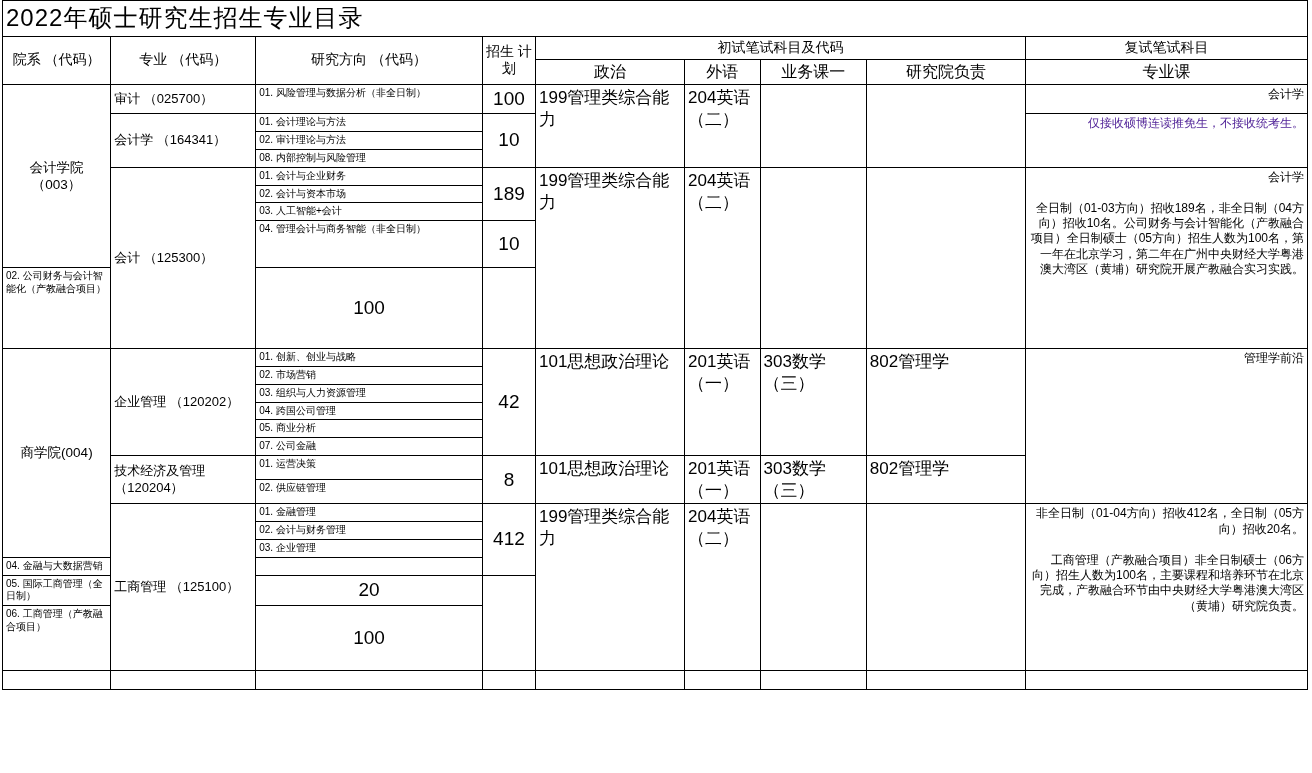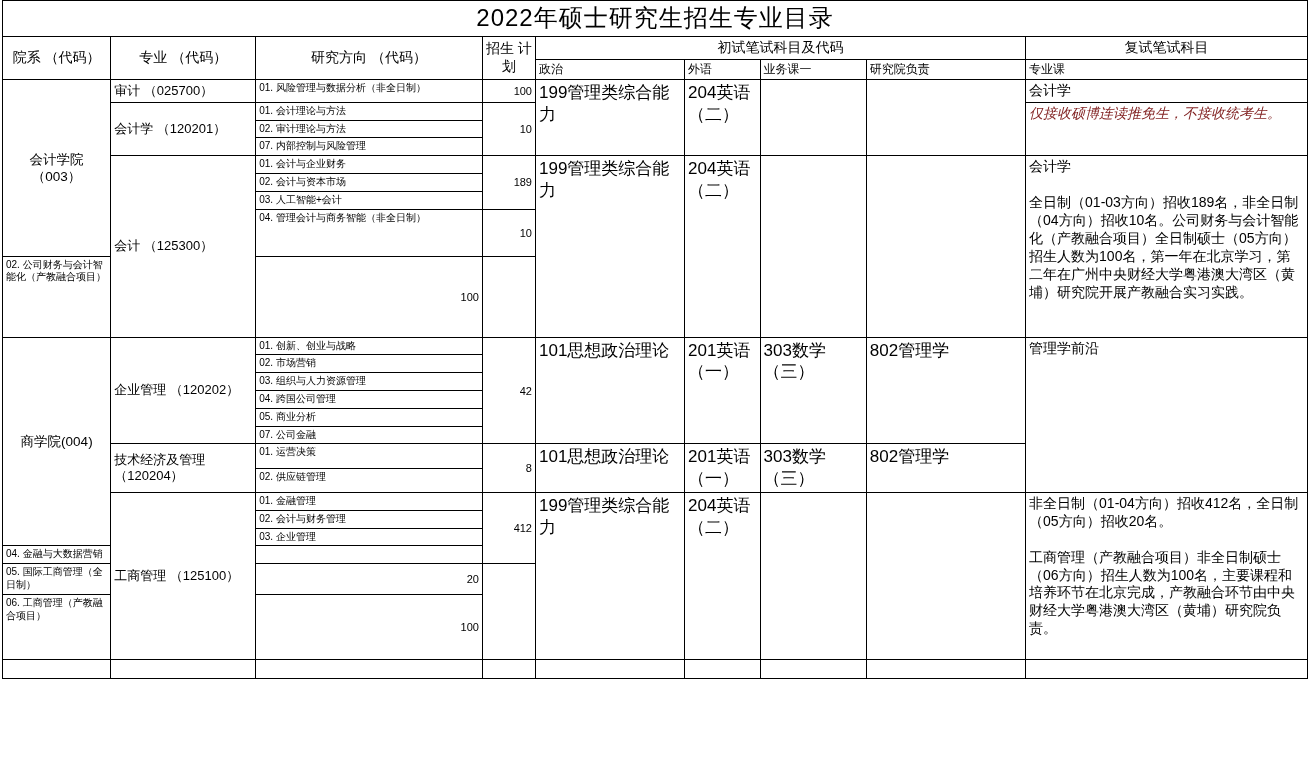--- a/index.html
+++ b/index.html
@@ -27,68 +27,67 @@
   }
   table.catalog td, table.catalog th {
     border: 1px solid #000;
     vertical-align: top;
     padding: 2px 3px;
     line-height: 1.28;
     font-weight: normal;
   }
   .title-cell {
     border: 1px solid #000 !important;
-    text-align: center;
     font-size: 24px;
     font-weight: bold;
     padding: 4px 0 6px 0;
     height: 30px;
     letter-spacing: 1px;
   }
   .hdr {
     text-align: center;
     vertical-align: middle !important;
     font-size: 14px;
     padding: 3px 2px;
   }
   .hdr-sub {
-    text-align: left;
-    vertical-align: middle !important;
-    font-size: 12px;
+    text-align: center;
+    vertical-align: middle !important;
+    font-size: 16px;
   }
   .dept {
     text-align: center;
     vertical-align: middle !important;
     font-size: 13.5px;
   }
   .major {
     vertical-align: middle !important;
     font-size: 13px;
   }
   .dir {
     font-size: 10px;
     white-space: pre-wrap;
   }
   .plan {
-    text-align: right;
-    vertical-align: middle !important;
-    font-size: 11px;
+    text-align: center;
+    vertical-align: middle !important;
+    font-size: 19px;
     margin-left: 8px;
   }
   .subj {
     font-size: 17px;
     white-space: pre-wrap;
   }
   .retest {
-    font-size: 14px;
+    font-size: 12px;
     white-space: pre-wrap;
+    text-align: right;
   }
   .red {
-    color: #7f1d1d;
-    font-style: italic;
+    color: #4c1d95;
   }
   .pad-top {
     padding-top: 16px;
   }
   
   col.c1 { width: 106px; }
   col.c2 { width: 142px; }
   col.c3 { width: 222px; }
   col.c4 { width: 52px; }
   col.c5 { width: 146px; }
@@ -148,30 +147,30 @@
         <td class="plan">100</td>
         <td class="subj" rowspan="4">199管理类综合能力</td>
         <td class="subj" rowspan="4">204英语（二）</td>
         <td class="subj" rowspan="4"></td>
         <td class="subj" rowspan="4"></td>
         <td class="retest">会计学</td>
       </tr>
 
       <tr>
         <td class="major" rowspan="3">会计学
-（120201）</td>
+（164341）</td>
         <td class="dir">01. 会计理论与方法</td>
         <td class="plan" rowspan="3">10</td>
         <td class="retest red" rowspan="3">仅接收硕博连读推免生，不接收统考生。</td>
       </tr>
       <tr>
         <td class="dir">02. 审计理论与方法</td>
       </tr>
       <tr>
-        <td class="dir">07. 内部控制与风险管理</td>
+        <td class="dir">08. 内部控制与风险管理</td>
       </tr>
 
       <tr>
         <td class="major" rowspan="5">会计
 （125300）</td>
         <td class="dir">01. 会计与企业财务</td>
         <td class="plan" rowspan="3">189</td>
         <td class="subj" rowspan="5">199管理类综合能力</td>
         <td class="subj" rowspan="5">204英语（二）</td>
         <td class="subj" rowspan="5"></td>

